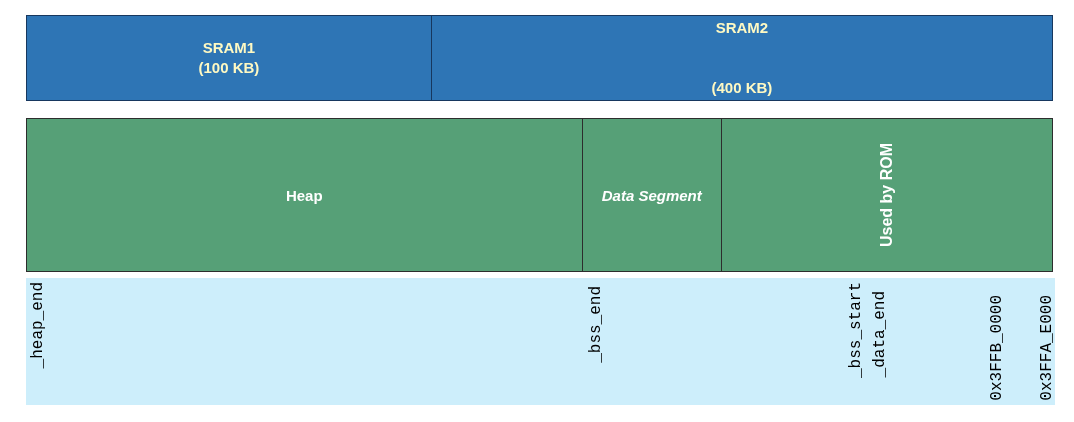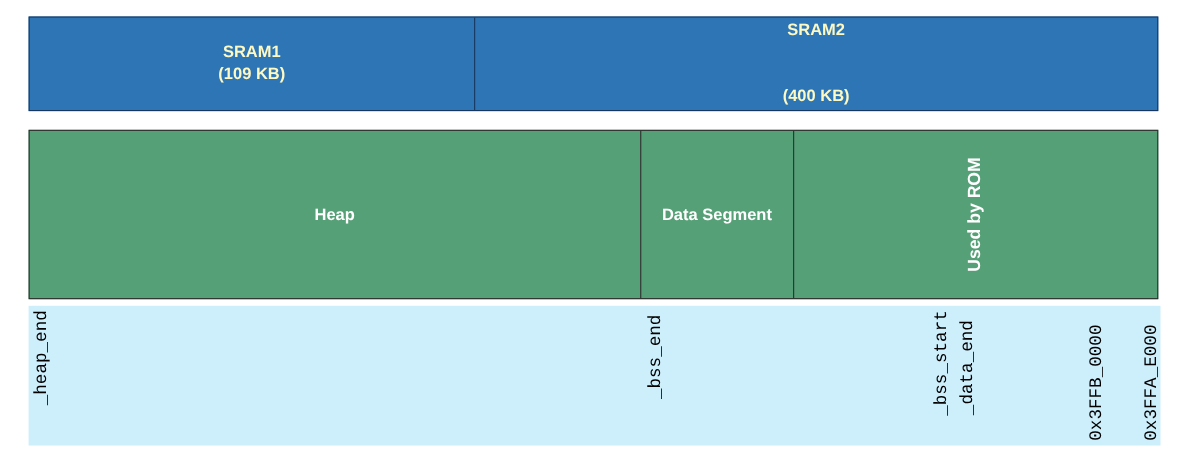--- a/index.html
+++ b/index.html
@@ -55,21 +55,21 @@
     background: #56a077;
   }
   .seg-cell {
     display: flex;
     align-items: center;
     justify-content: center;
     box-sizing: border-box;
   }
   .seg-cell.heap { width: 54.2%; border-right: 1.5px solid #2d2d2d; }
   .seg-cell.bss  { width: 27.2%; border-right: 1.5px solid #2d2d2d; }
-  .seg-cell.data { width: 13.6%; border-right: 1.5px solid #2d2d2d; }
+  .seg-cell.data { width: 13.6%; border-right: 1.5px solid #2d2d2d; font-style: italic; }
   .seg-cell.rom  { flex: 1; }
   .seg-label {
     color: #ffffff;
     font-weight: bold;
     font-size: 15px;
     white-space: nowrap;
   }
   .seg-label.vertical {
     writing-mode: vertical-rl;
     transform: rotate(180deg);
@@ -101,21 +101,21 @@
   .marker.m5 { left: 1037px; top: 295px; }
 </style>
 </head>
 <body>
 
 <div class="canvas">
 
   <div class="sram-bar">
     <div class="sram-cell s1">
       <div class="bar-label">SRAM1</div>
-      <div class="bar-sublabel">(109 KB)</div>
+      <div class="bar-sublabel">(100 KB)</div>
     </div>
     <div class="sram-cell s2">
       <div class="bar-label">SRAM2</div>
       <div class="bar-sublabel">(400 KB)</div>
     </div>
   </div>
 
   <div class="segment-bar">
     <div class="seg-cell heap">
       <div class="seg-label">Heap</div>

